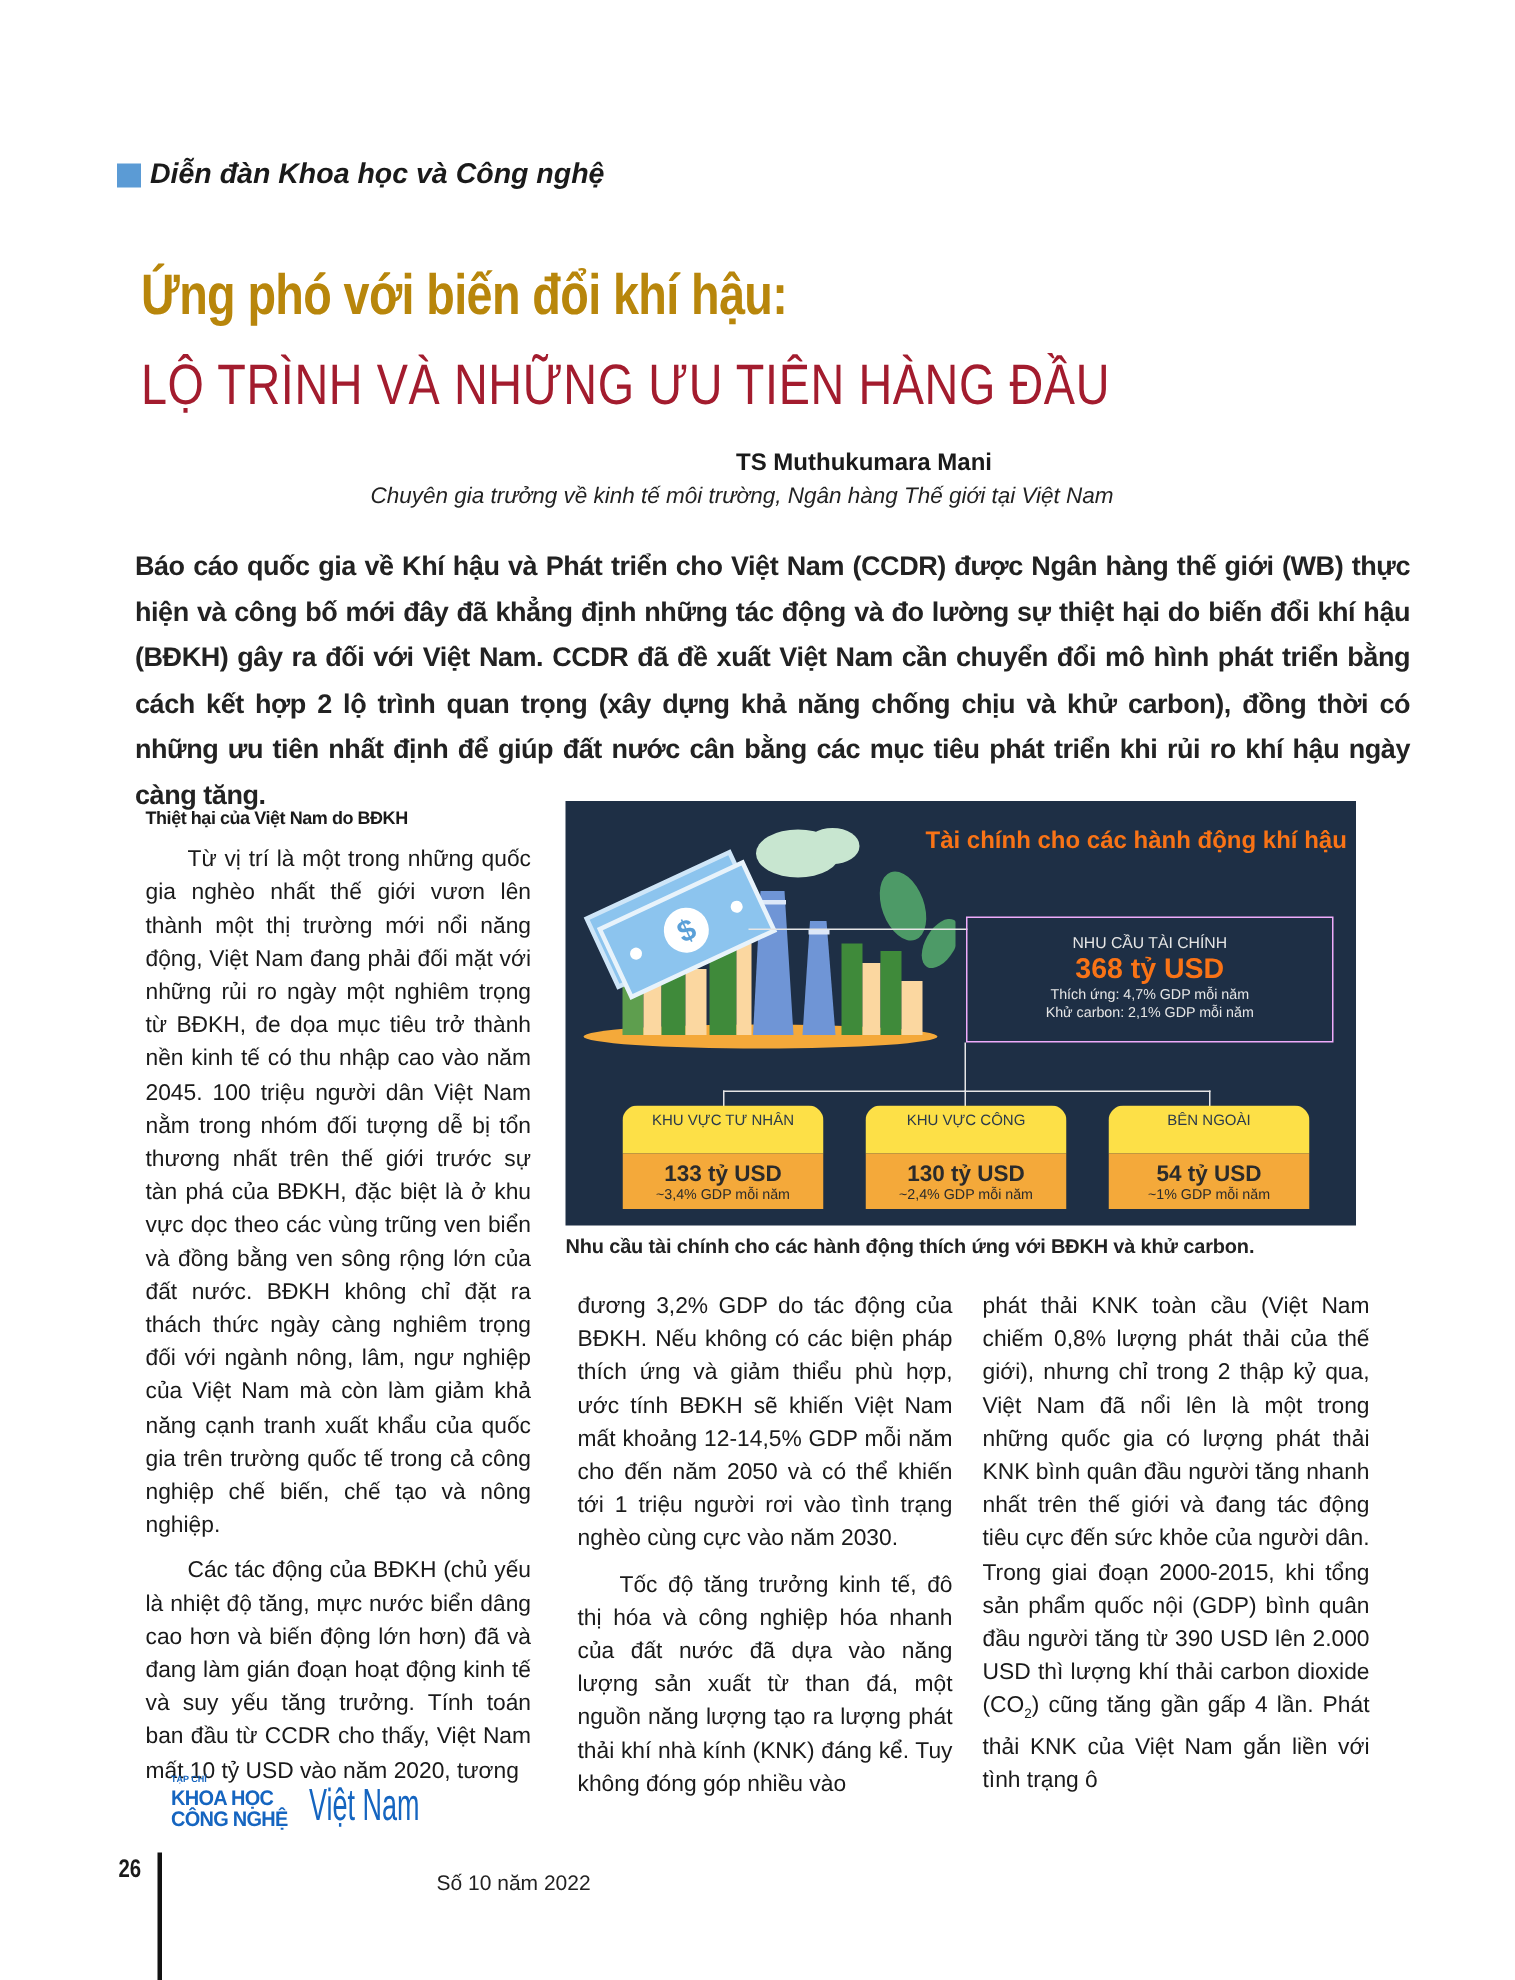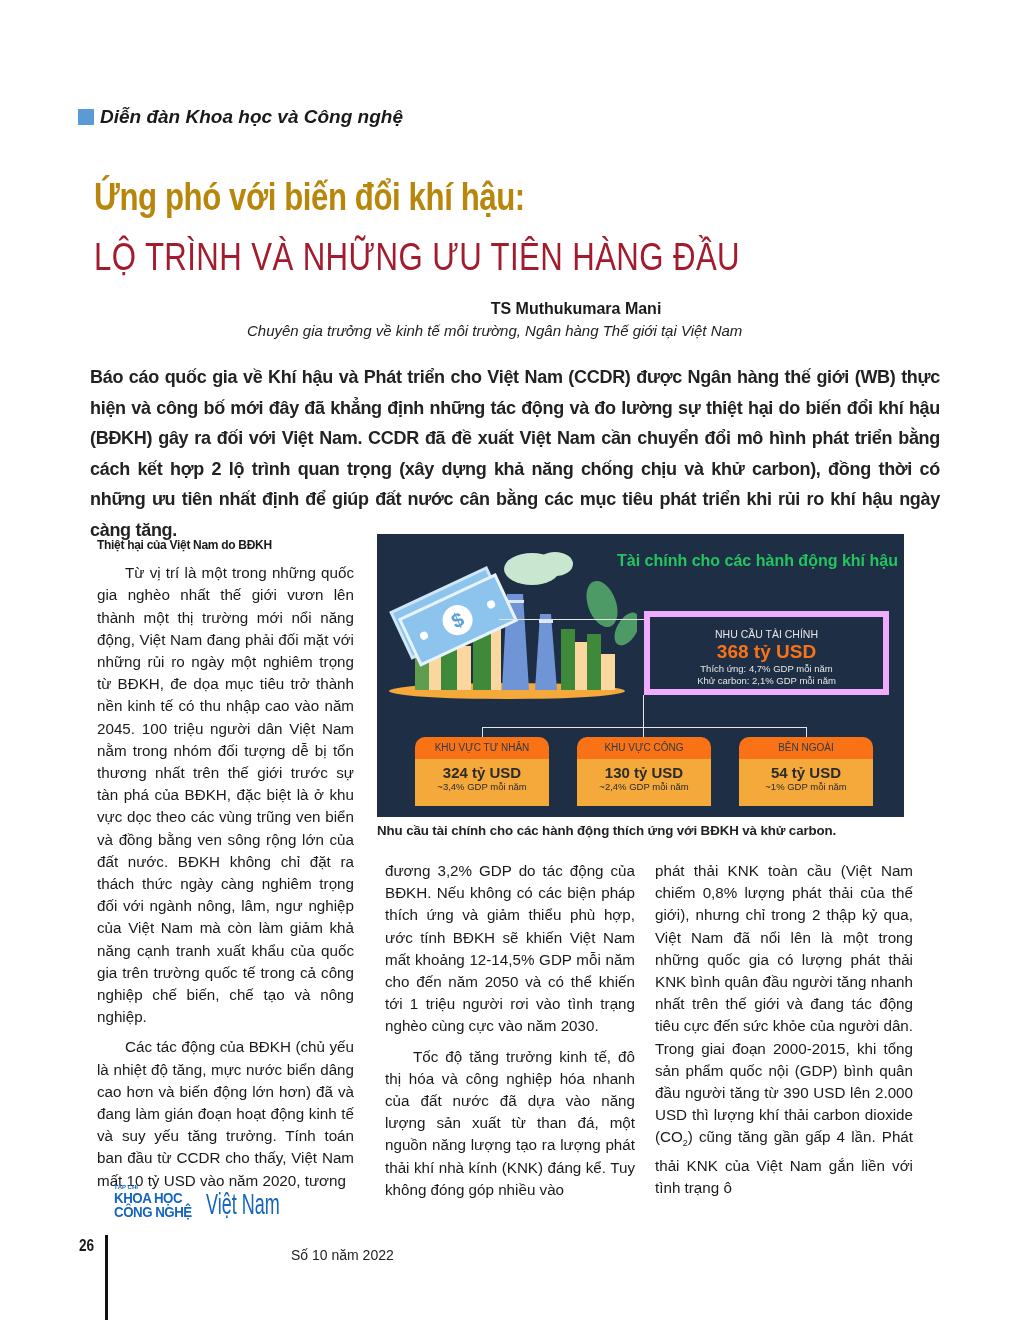--- a/index.html
+++ b/index.html
@@ -21,28 +21,28 @@
   .col { position:absolute; font-size:15.2px; line-height:22.2px; text-align:justify; color:#1a1a1a; }
   .col p { margin:0; }
   .col p.ind { text-indent:28px; }
   .col h3 { margin:0 0 6px 0; font-size:12px; font-weight:bold; font-family:"Liberation Sans", sans-serif; letter-spacing:-0.3px; }
   .col1 { left:97px; top:534px; width:257px; }
   .col2 { left:385px; top:860px; width:250px; }
   .col3 { left:655px; top:860px; width:258px; }
   .gap { height:8px; }
 
   .infographic { position:absolute; left:377px; top:534px; width:527px; height:283px; background:#1e2f45; overflow:hidden; }
-  .ig-title { position:absolute; left:240px; top:18px; font-size:16px; font-weight:bold; color:#22c55e; white-space:nowrap; }
-  .ig-box { position:absolute; left:267px; top:77px; width:245px; height:84px; border:6px solid #f0abfc; box-sizing:border-box; text-align:center; color:#fff; }
+  .ig-title { position:absolute; left:240px; top:18px; font-size:16px; font-weight:bold; color:#f97316; white-space:nowrap; }
+  .ig-box { position:absolute; left:267px; top:77px; width:245px; height:84px; border:1px solid #f0abfc; box-sizing:border-box; text-align:center; color:#fff; }
   .ig-box .lbl { font-size:10.5px; margin-top:11px; color:#e6e6e6; }
   .ig-box .big { font-size:19px; font-weight:bold; color:#f97316; margin-top:1px; }
   .ig-box .sub { font-size:9.5px; line-height:12px; color:#e6e6e6; }
   .ig-line { position:absolute; background:#e6e6e6; }
   .card { position:absolute; top:203px; width:134px; height:69px; border-radius:10px 10px 0 0; overflow:hidden; }
-  .card .hd { height:22px; background:#f97316; color:#2b3a4a; font-size:10px; text-align:center; line-height:22px; }
+  .card .hd { height:32px; background:#fde047; color:#2b3a4a; font-size:10px; text-align:center; line-height:22px; }
   .card .bd { height:47px; background:#f4a93a; text-align:center; color:#2b2b2b; }
   .card .bd .v { font-size:15px; font-weight:bold; padding-top:5px; }
   .card .bd .p { font-size:9.5px; }
 
   .caption { position:absolute; left:377px; top:823px; font-weight:bold; font-size:13.3px; color:#222; white-space:nowrap; letter-spacing:-0.1px; }
 
   .footer-num { position:absolute; left:79px; top:1236px; font-weight:bold; font-size:17px; font-family:"Liberation Sans", sans-serif; transform:scaleX(0.8); transform-origin:left top; }
   .footer-bar { position:absolute; left:105px; top:1235px; width:3px; height:85px; background:#111; }
   .logo { position:absolute; left:114px; top:1184px; width:160px; height:40px; color:#1565c0; }
   .logo .small { position:absolute; left:0; top:0; font-size:6px; font-weight:bold; }
@@ -114,21 +114,21 @@
   </div>
   <div class="ig-line" style="left:266px;top:161px;width:1px;height:33px;"></div>
   <div class="ig-line" style="left:105px;top:193px;width:325px;height:1px;"></div>
   <div class="ig-line" style="left:105px;top:193px;width:1px;height:11px;"></div>
   <div class="ig-line" style="left:266px;top:193px;width:1px;height:11px;"></div>
   <div class="ig-line" style="left:429px;top:193px;width:1px;height:11px;"></div>
 
   <div class="card" style="left:38px;">
     <div class="hd">KHU VỰC TƯ NHÂN</div>
     <div class="bd">
-      <div class="v">324 tỷ USD</div>
+      <div class="v">133 tỷ USD</div>
       <div class="p">~3,4% GDP mỗi năm</div>
     </div>
   </div>
   <div class="card" style="left:200px;">
     <div class="hd">KHU VỰC CÔNG</div>
     <div class="bd">
       <div class="v">130 tỷ USD</div>
       <div class="p">~2,4% GDP mỗi năm</div>
     </div>
   </div>

